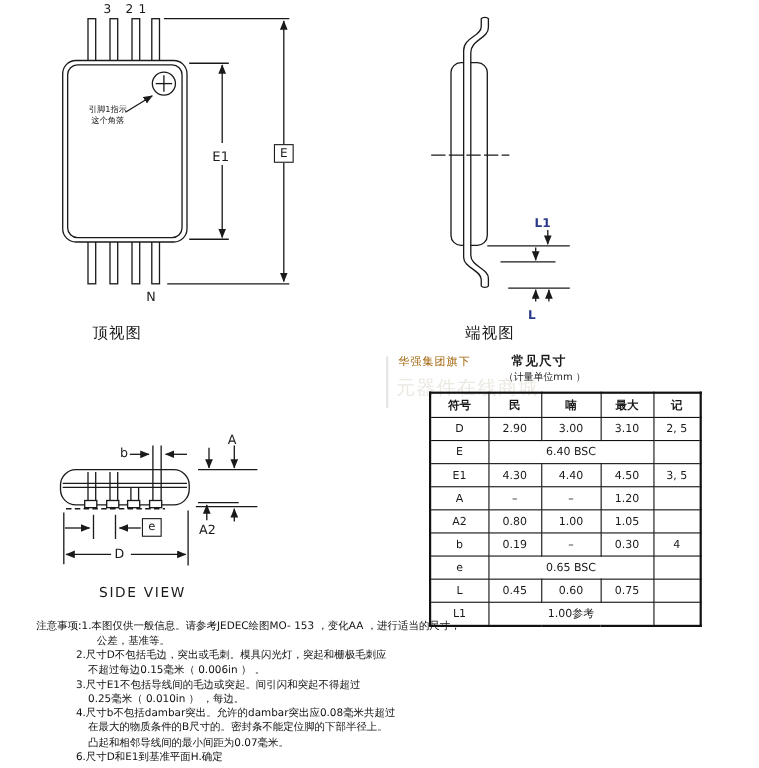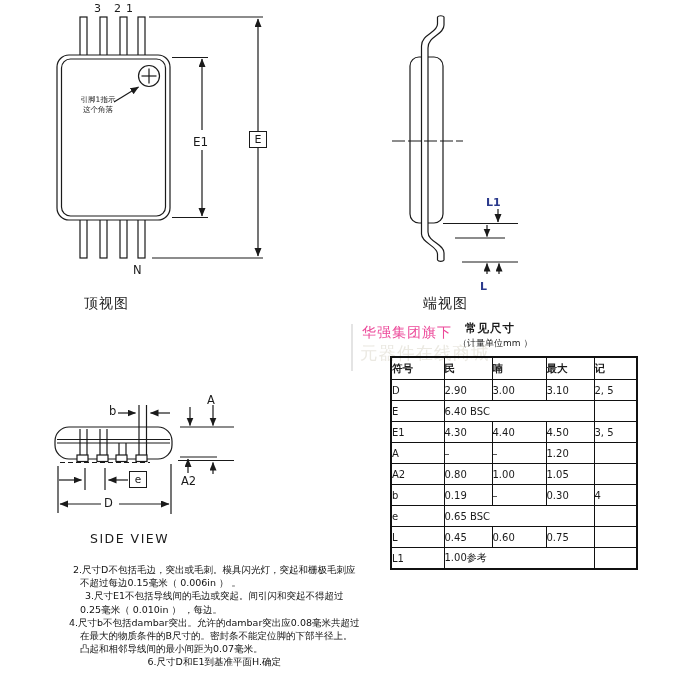--- a/index.html
+++ b/index.html
@@ -17,35 +17,35 @@
   .dimbox{position:absolute;border:1.4px solid #1a1a1a;background:#fff;text-align:center;
           z-index:3;}
   .ebox-E{left:249px;top:131px;width:16px;height:15px;font-size:11px;line-height:15px;}
   .ebox-e{left:129px;top:471px;width:16px;height:15px;font-size:10.5px;line-height:15px;}
   .sideview-title{font-size:12.5px;letter-spacing:1.5px;}
   
   .wm{position:absolute;z-index:0;white-space:nowrap;line-height:1;}
   .wm-brand{left:202px;top:319px;font-size:31px;font-weight:bold;color:#d2d2d2;letter-spacing:3px;}
   .wm-url{left:208px;top:353px;font-size:15px;font-weight:bold;color:#d8d8d8;letter-spacing:1px;}
   .wm-div{left:351px;top:324px;width:2px;height:47px;background:#e4e4e4;}
-  .wm-tag1{left:362px;top:325px;font-size:14px;color:#ec4899;letter-spacing:1px;}
+  .wm-tag1{left:362px;top:325px;font-size:10px;color:#a16207;letter-spacing:1px;}
   .wm-tag2{left:360px;top:345px;font-size:17.5px;color:#ebe9e2;letter-spacing:1px;}
   
   .tbl-title{left:455px;top:323px;font-size:11.5px;font-weight:bold;letter-spacing:1px;margin-left:10px;}
   .tbl-sub{left:458px;top:339px;font-size:9px;}
   table.dim{position:absolute;left:390px;top:356px;z-index:2;border-collapse:collapse;
             table-layout:fixed;background:transparent;border:2px solid #111;}
-  table.dim th,table.dim td{border:1.4px solid #111;text-align:left;padding:0;
+  table.dim th,table.dim td{border:1.4px solid #111;text-align:center;padding:0;
             font-size:10px;height:20px;font-family:inherit;background:transparent;}
   table.dim th{font-size:10.5px;font-weight:bold;height:21px;}
   
   .notes{position:absolute;left:33px;top:563px;z-index:3;font-size:9.5px;line-height:13.2px;
          color:#111;}
   .notes div{white-space:nowrap;}
-  .ind-num{padding-left:36px;text-align:center;}
+  .ind-num{padding-left:36px;}
   .ind-cont{padding-left:47px;}
   .ind-b{padding-left:55px;}
   .date{position:absolute;left:645px;top:680px;font-size:10.5px;color:#2b3a55;z-index:3;margin-top:32px;}
 </style>
 </head>
 <body>
 
 <div class="page">
 
   <svg class="art" width="690" height="698" viewBox="0 0 690 698">
@@ -255,20 +255,22 @@
       </tr>
       <tr>
         <td>L1</td>
         <td colspan="3">1.00参考</td>
         <td></td>
       </tr>
     </tbody>
   </table>
 
   <div class="notes">
+    <div>注意事项:1.本图仅供一般信息。请参考JEDEC绘图MO- 153 ，变化AA ，进行适当的尺寸，</div>
+    <div class="ind-b">公差，基准等。</div>
     <div class="ind-num">2.尺寸D不包括毛边，突出或毛刺。模具闪光灯，突起和栅极毛刺应</div>
     <div class="ind-cont">不超过每边0.15毫米（ 0.006in ） 。</div>
     <div class="ind-num">3.尺寸E1不包括导线间的毛边或突起。间引闪和突起不得超过</div>
     <div class="ind-cont">0.25毫米（ 0.010in ） ，每边。</div>
     <div class="ind-num">4.尺寸b不包括dambar突出。允许的dambar突出应0.08毫米共超过</div>
     <div class="ind-cont">在最大的物质条件的B尺寸的。密封条不能定位脚的下部半径上。</div>
     <div class="ind-cont">凸起和相邻导线间的最小间距为0.07毫米。</div>
     <div class="ind-num">6.尺寸D和E1到基准平面H.确定</div>
   </div>
 

